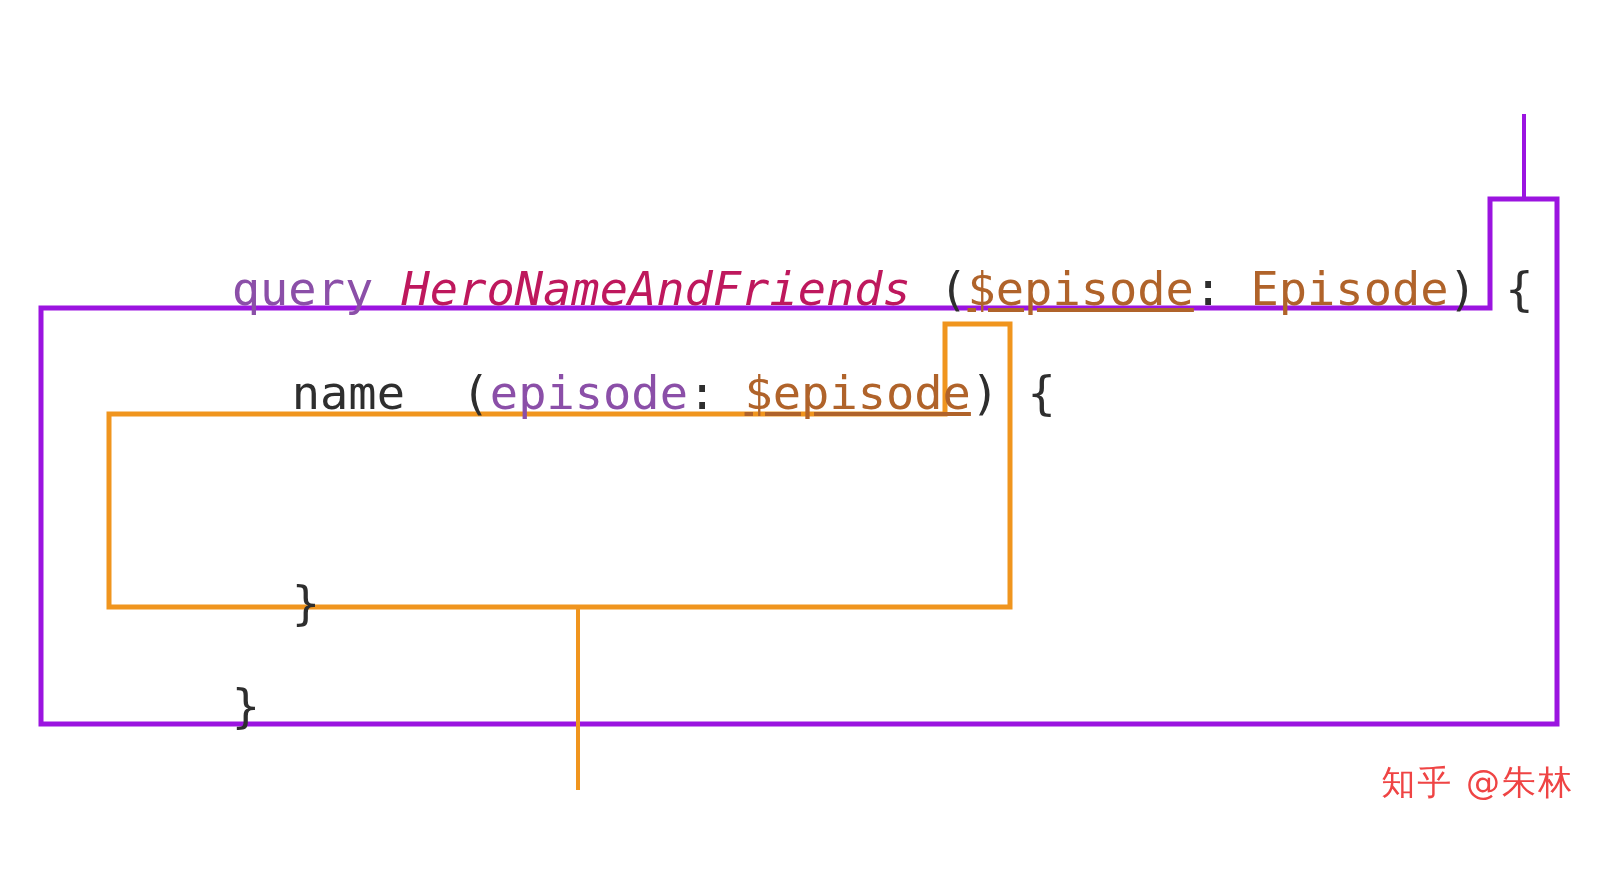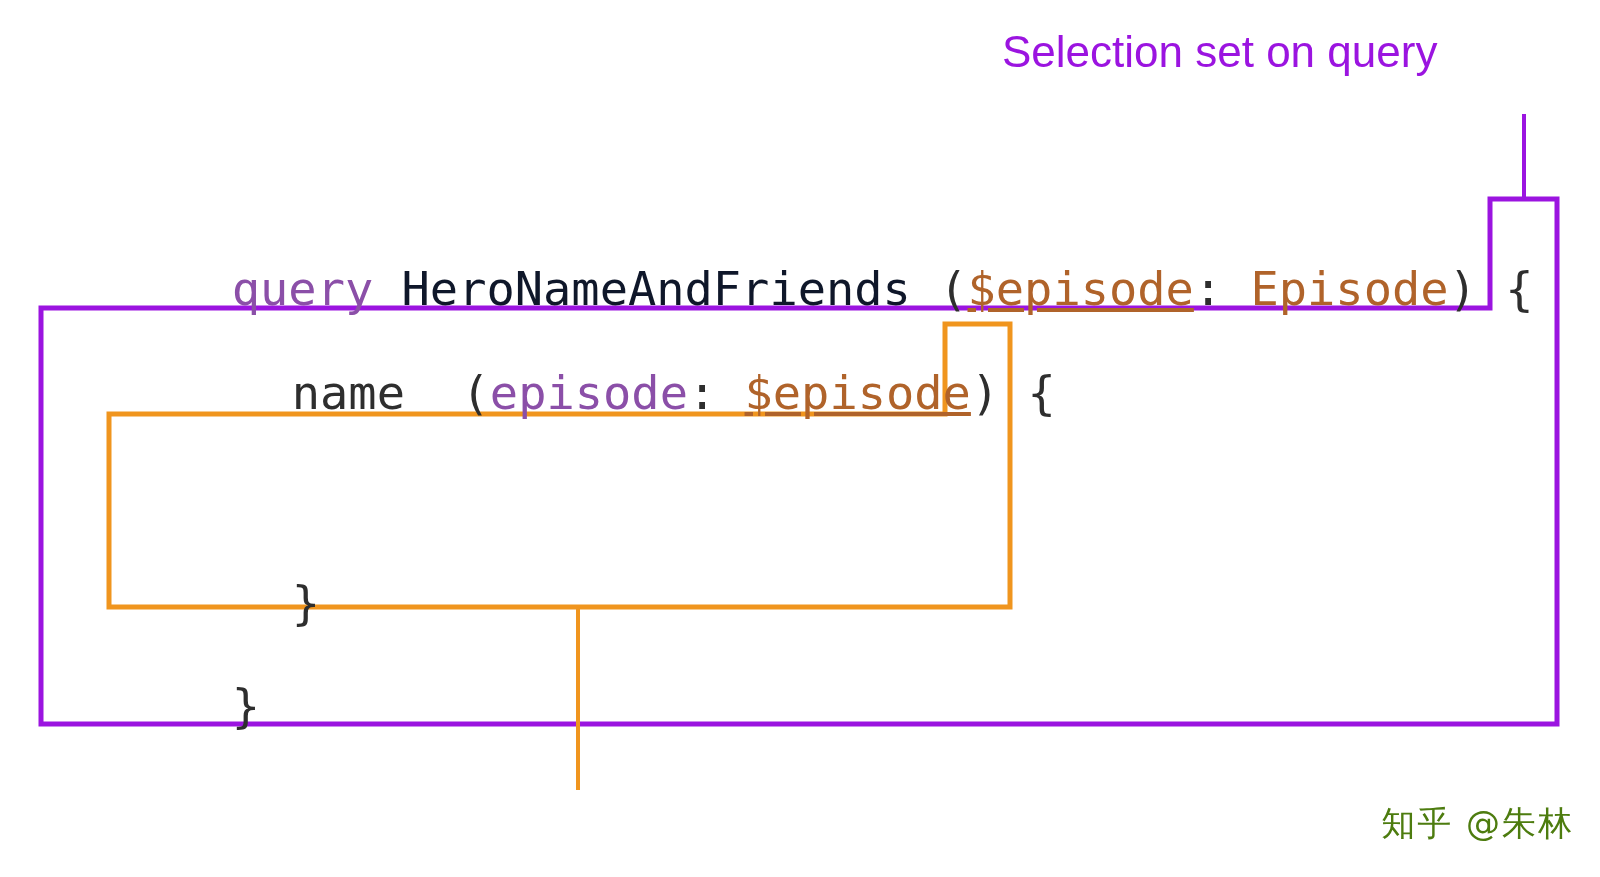--- a/index.html
+++ b/index.html
@@ -44,21 +44,21 @@
     letter-spacing: 0px;
     color: #2e2e2e;
   }
   .line-1 { left: 62px;  top: 218px; }
   .line-2 { left: 122px; top: 322px; }
   .line-3 { left: 188px; top: 428px; }
   .line-4 { left: 122px; top: 532px; }
   .line-5 { left: 62px;  top: 635px; }
 
   .tok-keyword  { color: #8b4fa8; }
-  .tok-opname   { color: #0f172a; }
+  .tok-opname   { color: #be185d; font-style: italic; }
   .tok-argname  { color: #8b4fa8; }
   .tok-variable { color: #b0632a; text-decoration: underline; }
   .tok-type     { color: #b0632a; }
   .tok-field    { color: #2e2e2e; }
   .tok-punct    { color: #2e2e2e; }
 
   
   .annot {
     position: absolute;
     white-space: nowrap;
@@ -75,25 +75,25 @@
   .annot-hero {
     color: #f0951e;
     left: 445px;
     top: 795px;
   }
 
   
   .watermark {
     position: absolute;
     right: 26px;
-    top: 806px;
+    top: 765px;
     font-family: "DejaVu Sans", sans-serif;
     font-size: 34px;
     line-height: 1;
-    color: #4d7c0f;
+    color: #ef4444;
     letter-spacing: 2px;
     white-space: nowrap;
     user-select: none;
   }
 </style>
 </head>
 <body>
 
 <div id="stage">
 
@@ -133,18 +133,17 @@
 
     <div class="code-line line-4">
       <span class="tok-punct">}</span>
     </div>
 
     <div class="code-line line-5">
       <span class="tok-punct">}</span>
     </div>
   </div>
 
-  <div class="annot annot-query">Selection set on query</div>
 
 
   <div class="watermark">知乎 @朱林</div>
 
 </div>
 
 </body></html>

